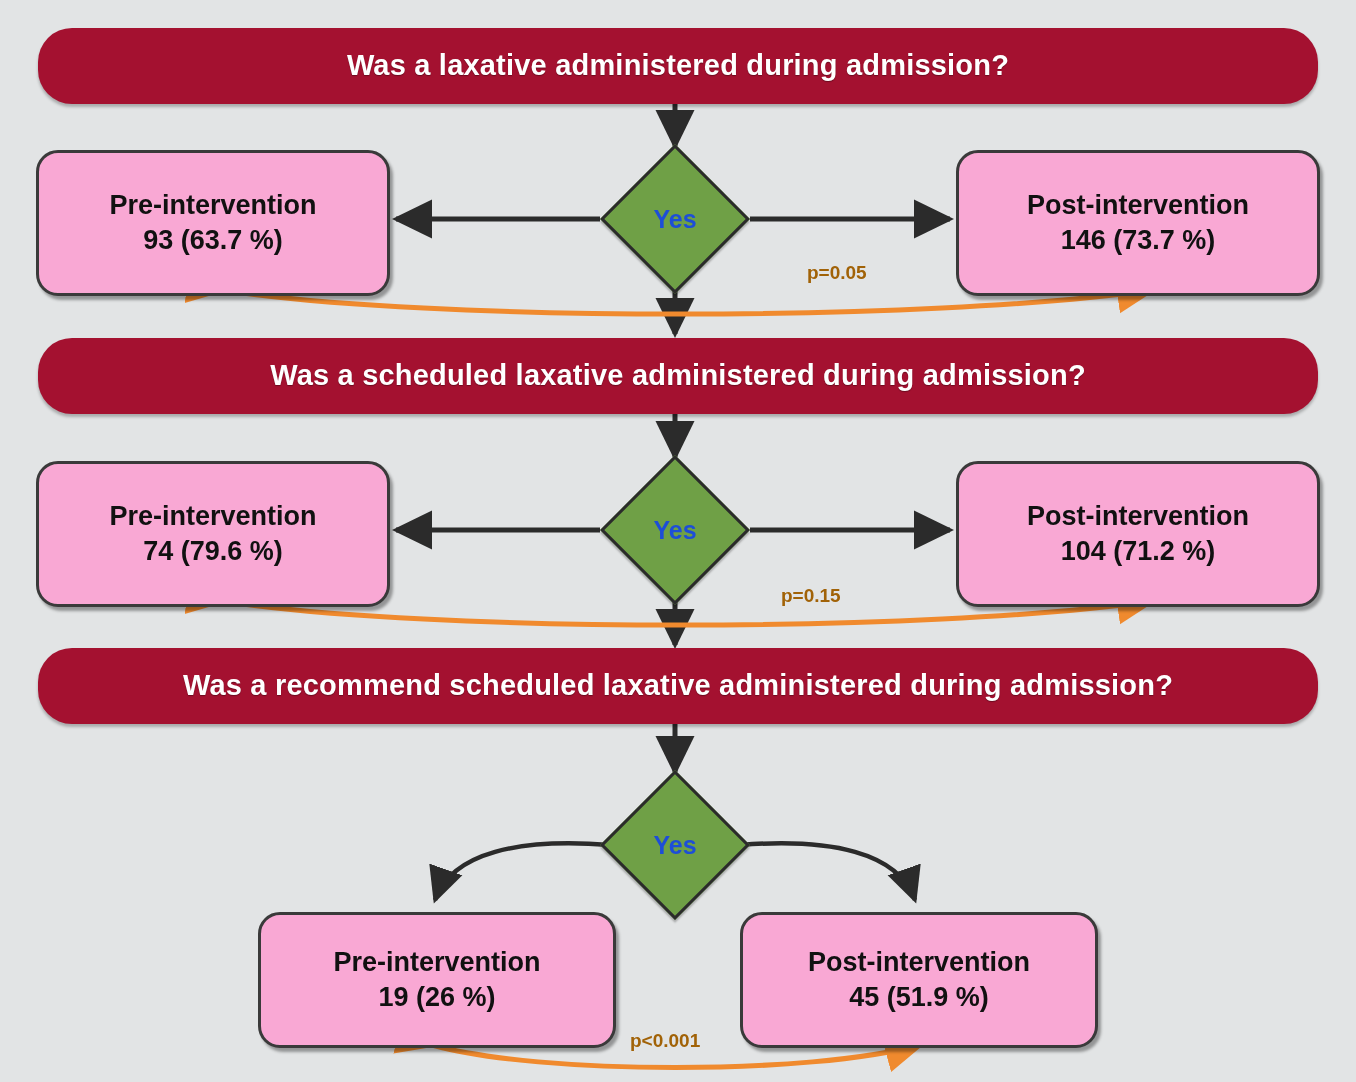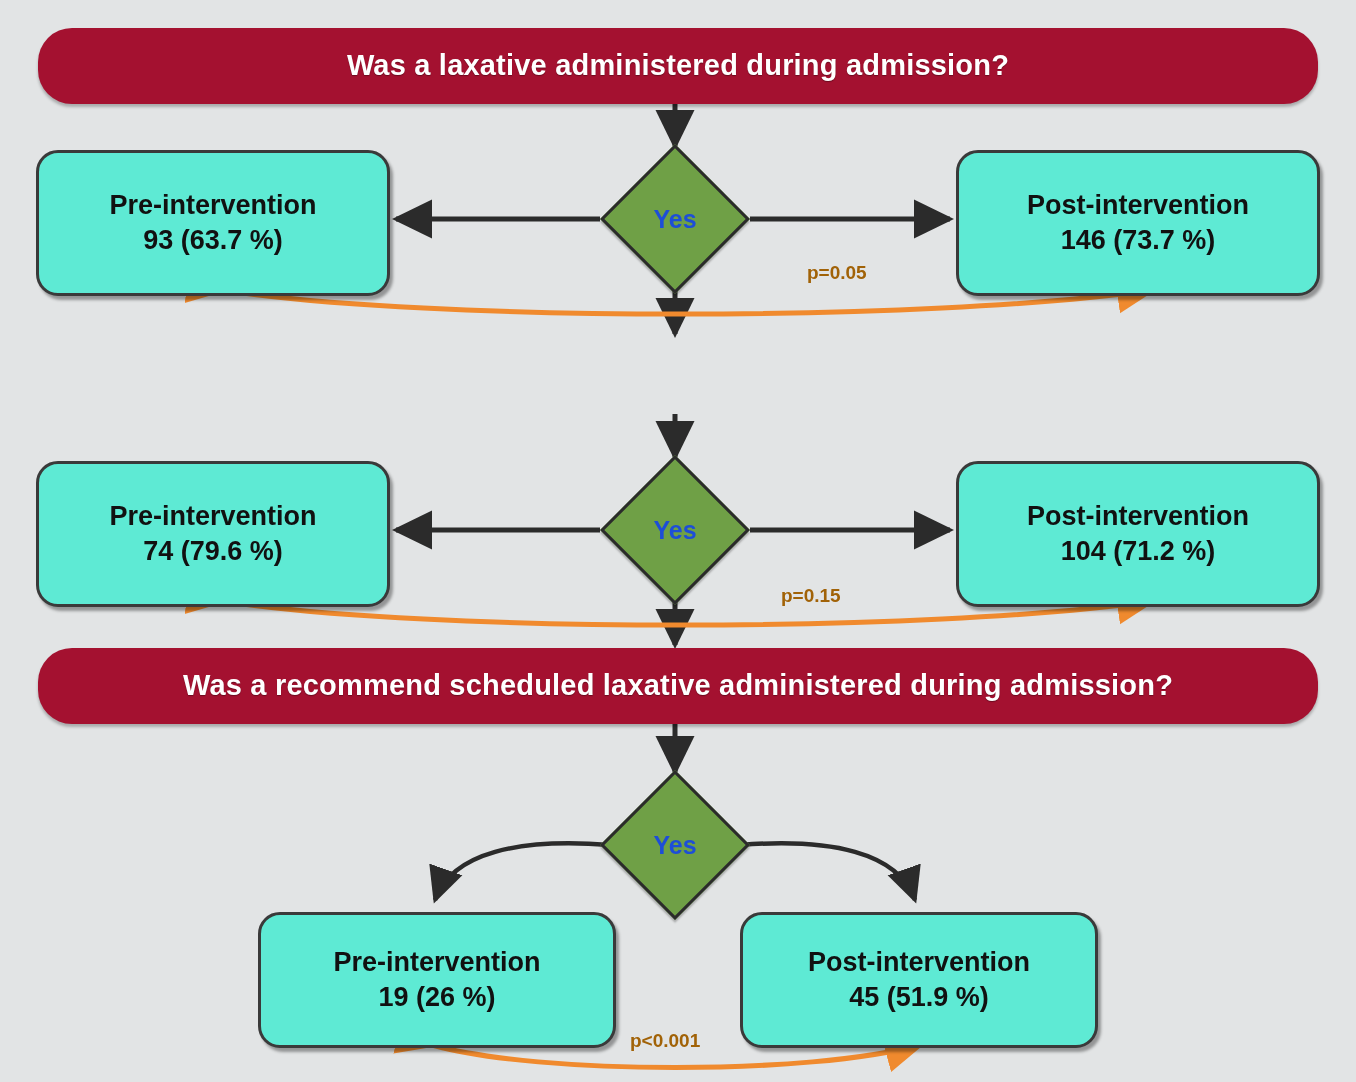--- a/index.html
+++ b/index.html
@@ -38,21 +38,21 @@
     box-shadow: 0 3px 3px rgba(0,0,0,0.25);
   }
   .banner-text {
     font-size: 29px;
     line-height: 1.1;
     text-align: center;
     white-space: nowrap;
   }
   .node-box {
     position: absolute;
-    background: #5eead4;
+    background: #f9a8d4;
     border: 3px solid #3a3a3a;
     border-radius: 22px;
     display: flex;
     flex-direction: column;
     align-items: center;
     justify-content: center;
     box-shadow: 3px 4px 3px rgba(0,0,0,0.35);
     z-index: 3;
   }
   .node-line {
@@ -154,20 +154,23 @@
     <div class="diamond-label">Yes</div>
   </div>
 
   <div class="node-box" style="left:956px; top:150px; width:358px; height:140px;">
     <span class="node-line">Post-intervention</span>
     <span class="node-line">146 (73.7 %)</span>
   </div>
 
   <div class="pvalue" style="left:807px; top:262px;">p=0.05</div>
 
+  <div class="banner" style="left:38px; top:338px; width:1280px; height:76px;">
+    <span class="banner-text">Was a scheduled laxative administered during admission?</span>
+  </div>
 
   <div class="node-box" style="left:36px; top:461px; width:348px; height:140px;">
     <span class="node-line">Pre-intervention</span>
     <span class="node-line">74 (79.6 %)</span>
   </div>
 
   <div class="diamond" style="left:622px; top:477px; width:106px; height:106px;">
     <div class="diamond-shape"></div>
     <div class="diamond-label">Yes</div>
   </div>

